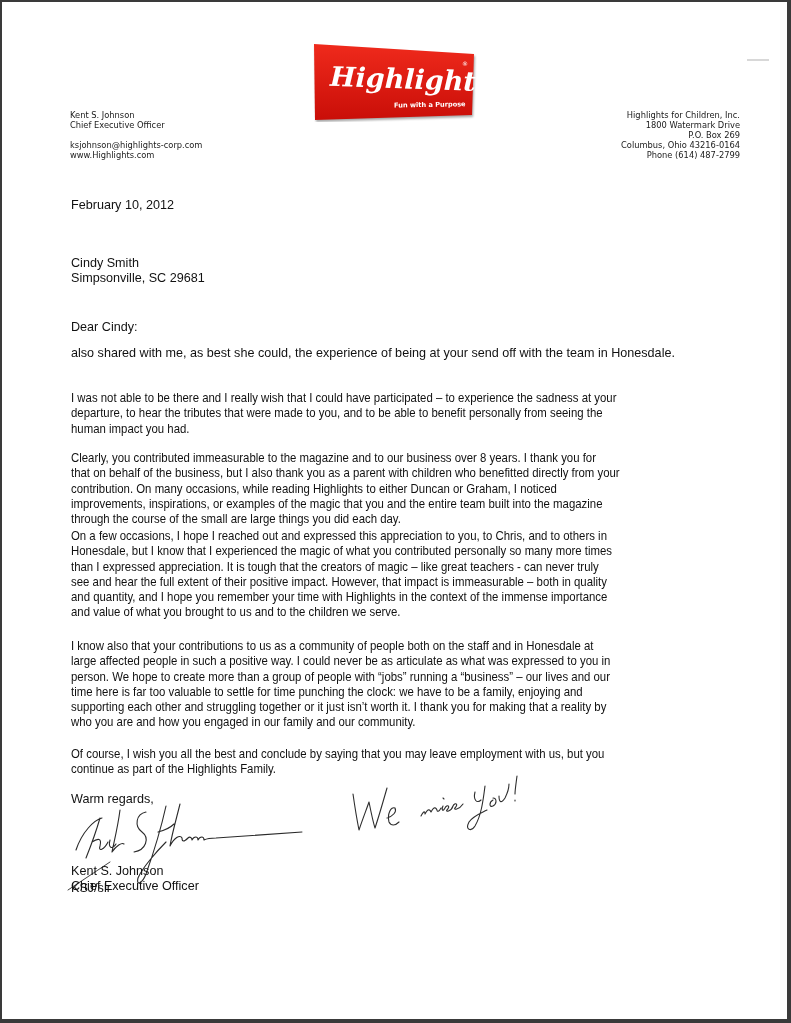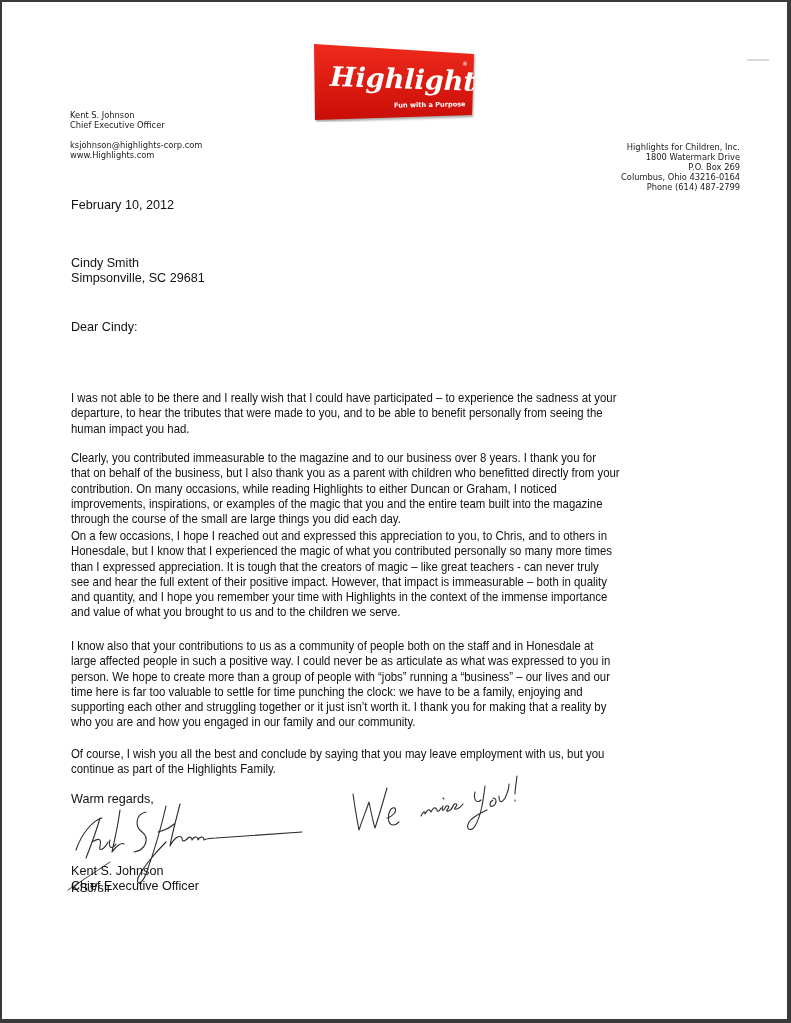--- a/index.html
+++ b/index.html
@@ -10,21 +10,21 @@
       box-sizing: border-box;
       border-left: 2px solid #3a3a3a;
       border-top: 2px solid #3a3a3a;
       border-right: 4px solid #3a3a3a;
       border-bottom: 4px solid #3a3a3a;
       background: #fff;
     }
     .logo { position: absolute; left: 310px; top: 40px; width: 166px; height: 80px; }
     .lh { position: absolute; font-family: "DejaVu Sans", sans-serif; font-size: 8.3px; line-height: 10px; color: #1a1a1a; }
     .lh-left { left: 68px; top: 108px; }
-    .lh-right { right: 47px; top: 108px; text-align: right; margin-top: 32px; }
+    .lh-right { right: 47px; top: 108px; text-align: right; }
     .lh .gap { height: 10px; }
     .body-text {
       position: absolute; left: 69px;
       font-family: Liberation Sans, sans-serif;
       font-size: 12.6px; line-height: 15.3px; color: #111;
       width: 690px;
     }
     .date { top: 196px; }
     .addr { top: 254px; }
     .salutation { top: 318px; }
@@ -81,20 +81,21 @@
   <div class="body-text date">February 10, 2012</div>
 
   <div class="body-text addr">
     <div>Cindy Smith</div>
     <div>Simpsonville, SC  29681</div>
   </div>
 
   <div class="body-text salutation">Dear Cindy:</div>
 
   <div class="body-text narrow" id="p1">
+    <div>also shared with me, as best she could, the experience of being at your send off with the team in Honesdale.</div>
   </div>
 
   <div class="body-text narrow" id="p2">
     <div>I was not able to be there and I really wish that I could have participated – to experience the sadness at your</div>
     <div>departure, to hear the tributes that were made to you, and to be able to benefit personally from seeing the</div>
     <div>human impact you had.</div>
   </div>
 
   <div class="body-text narrow" id="p3">
     <div>Clearly, you contributed immeasurable to the magazine and to our business over 8 years.  I thank you for</div>

